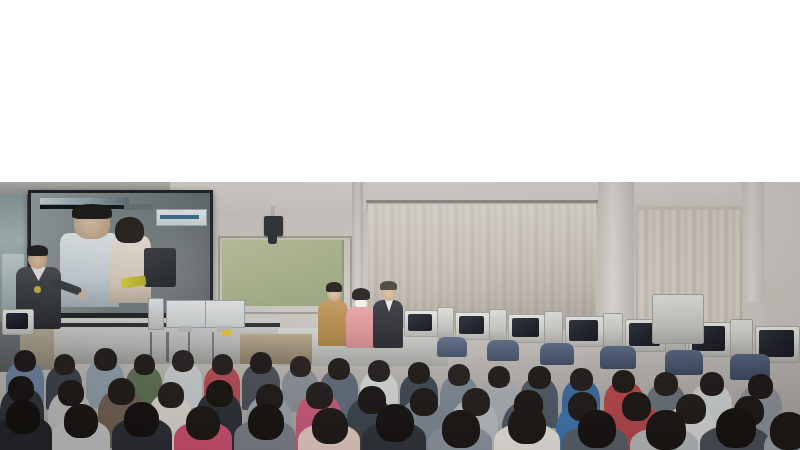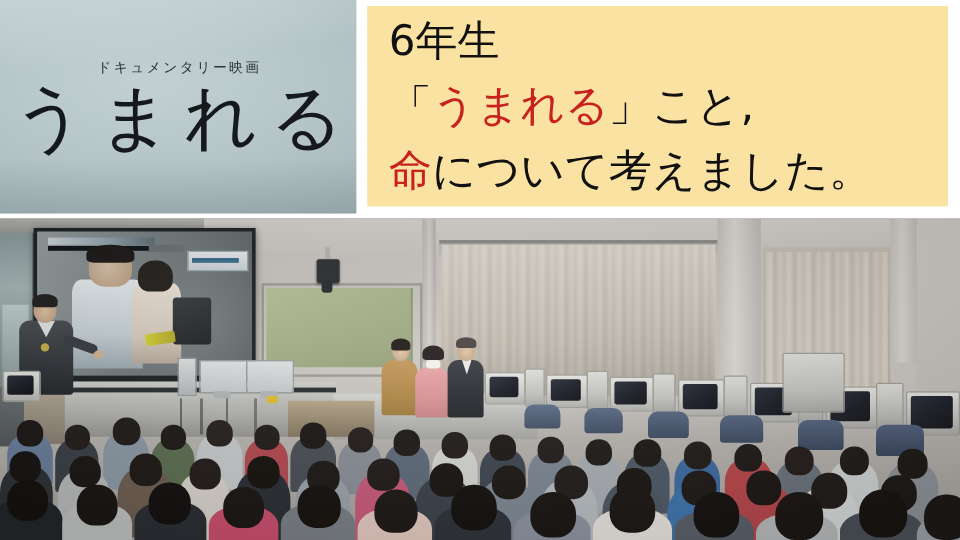--- a/index.html
+++ b/index.html
@@ -421,42 +421,20 @@
     background:
       radial-gradient(ellipse 78% 80% at 50% 42%, rgba(255,255,255,.06), rgba(0,0,0,.13) 85%);
     pointer-events: none;
   }
 </style>
 </head>
 <body>
 
 <div class="page">
 
-  <div class="top-row">
-
-    <div class="film-card">
-      <div class="film-kicker">ドキュメンタリー映画</div>
-      <div class="film-title">うまれる</div>
-    </div>
-
-    <div class="caption-panel">
-      <div class="caption-lines">
-        <div class="cap-line l1">
-          <span>6年生</span>
-        </div>
-        <div class="cap-line l2">
-          <span>「</span><span class="hl">うまれる</span><span>」こと,</span>
-        </div>
-        <div class="cap-line l3">
-          <span class="hl">命</span><span>について考えました。</span>
-        </div>
-      </div>
-    </div>
-
-  </div>
 
   <div class="photo">
 
     <div class="ph-layer wall-back"></div>
     <div class="ph-layer ceiling-l"></div>
     <div class="ph-layer ceiling"></div>
     <div class="ph-layer beam"></div>
 
     <div class="ph-layer window-a"></div>
     <div class="ph-layer curtain-a"></div>

